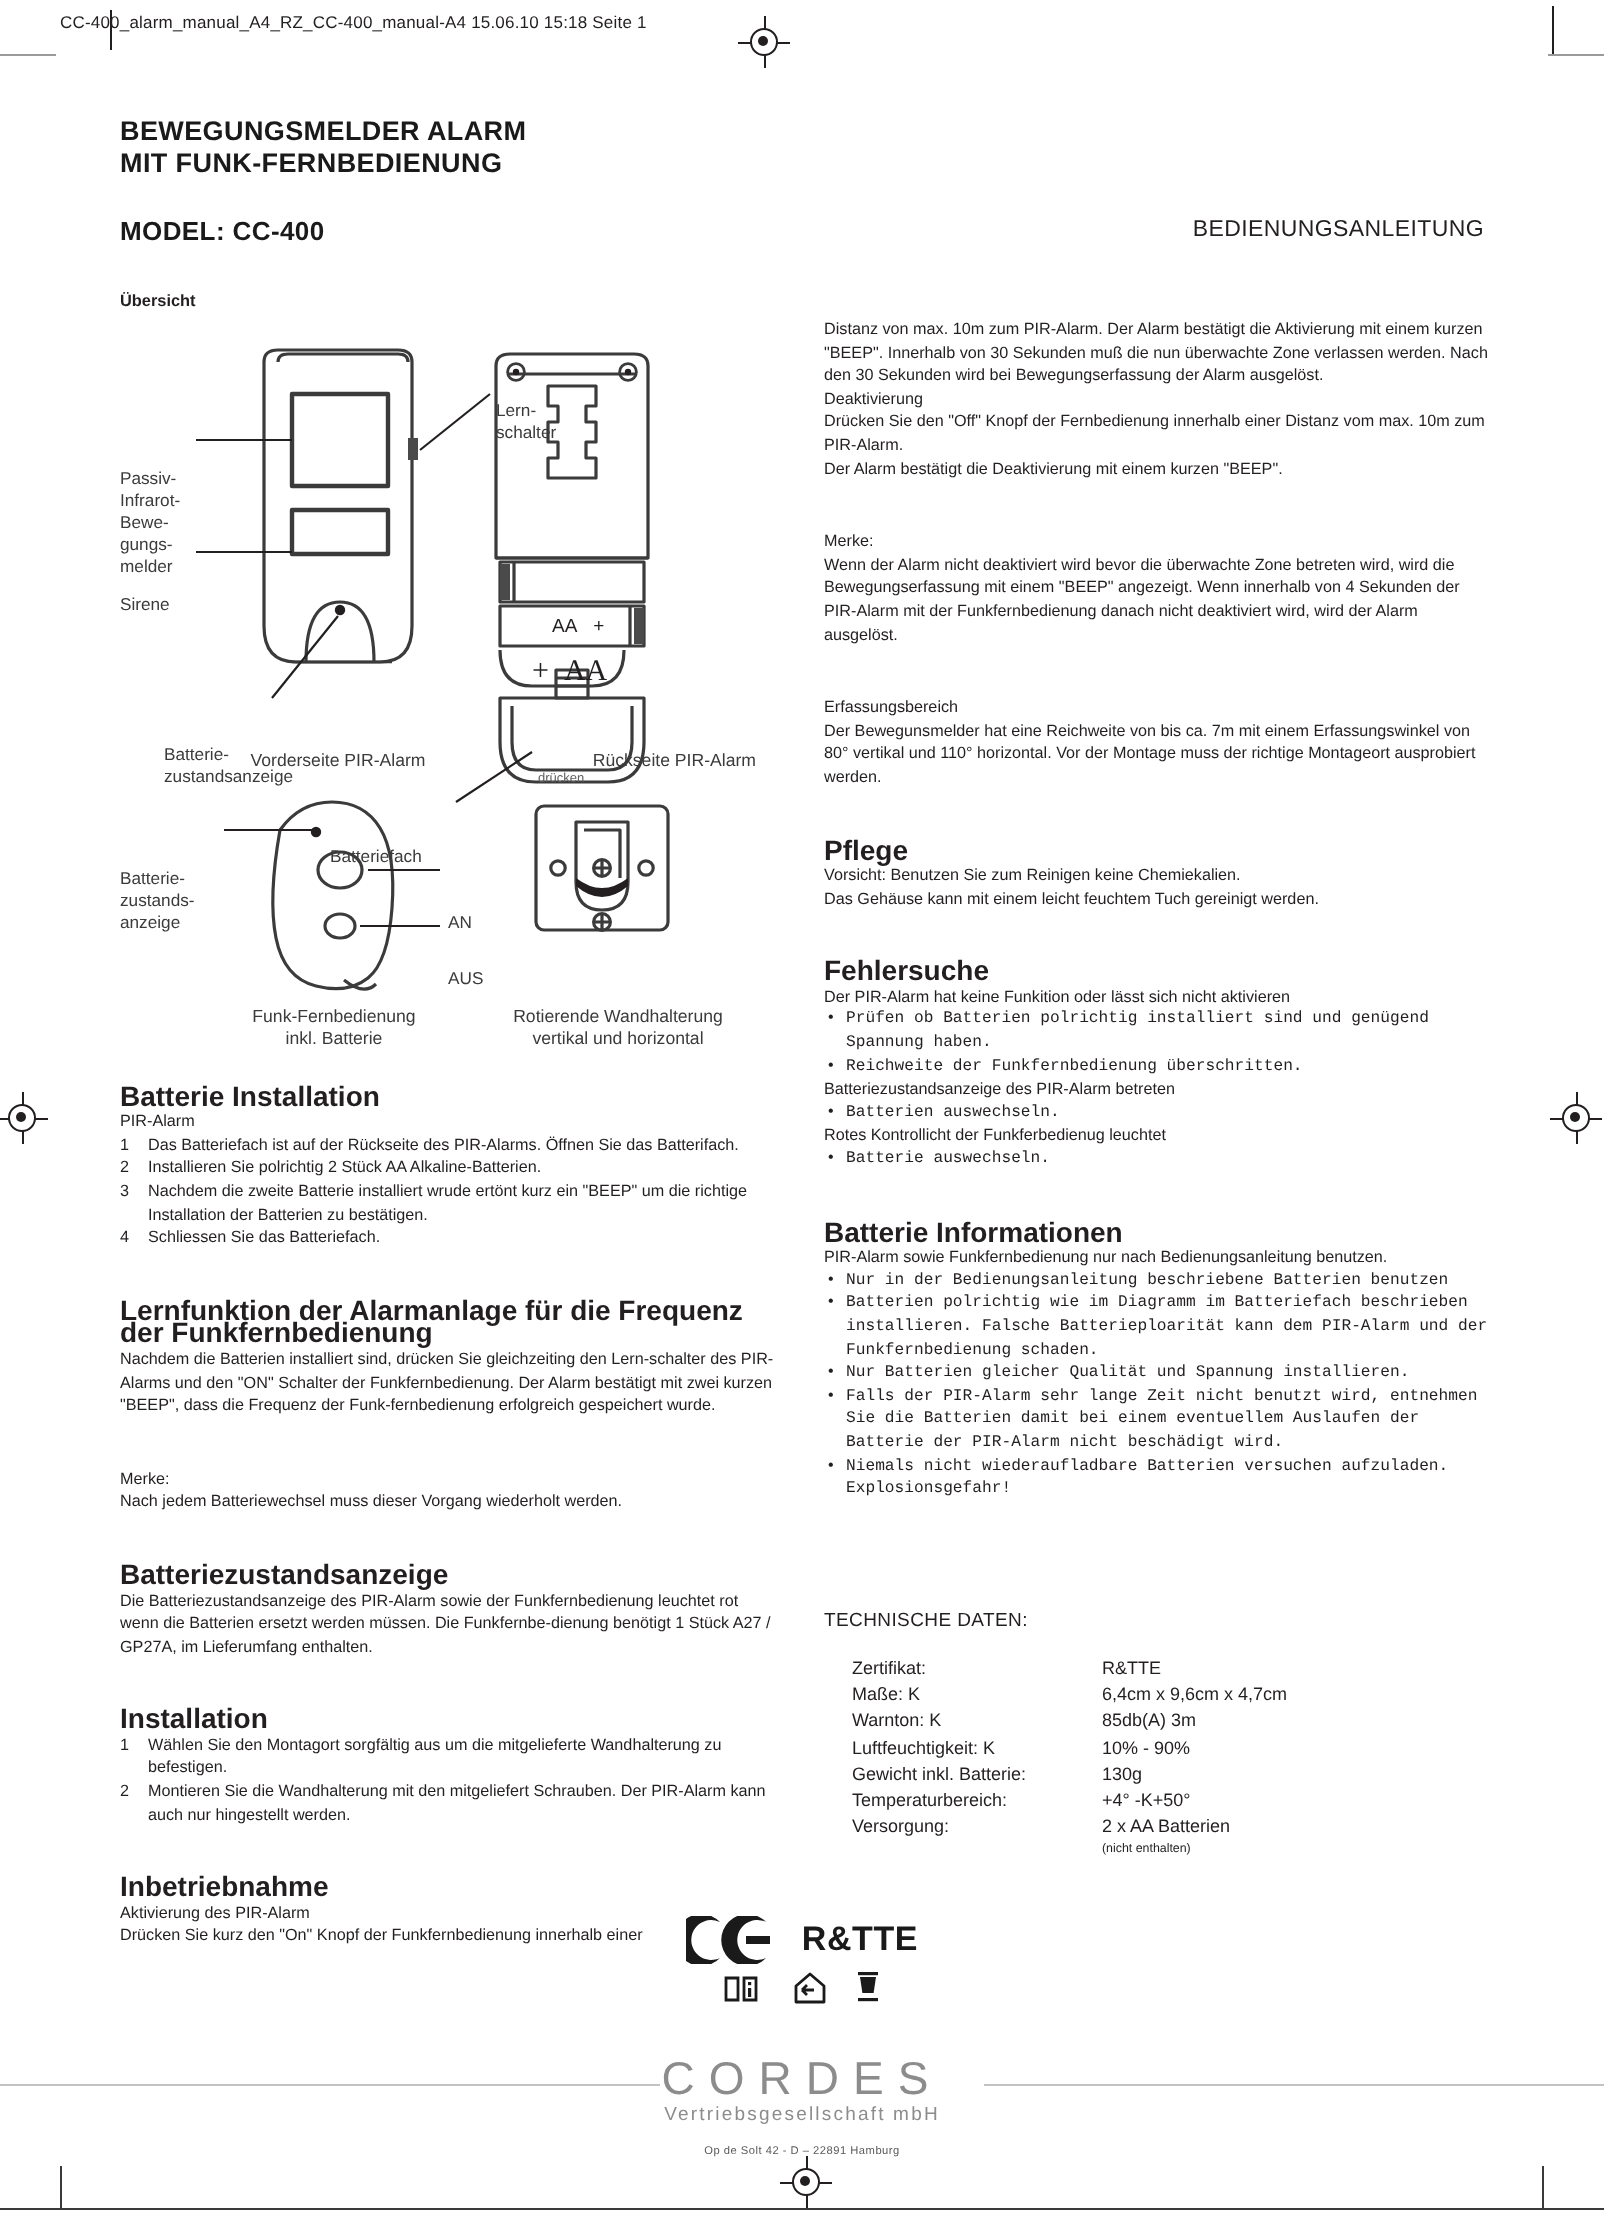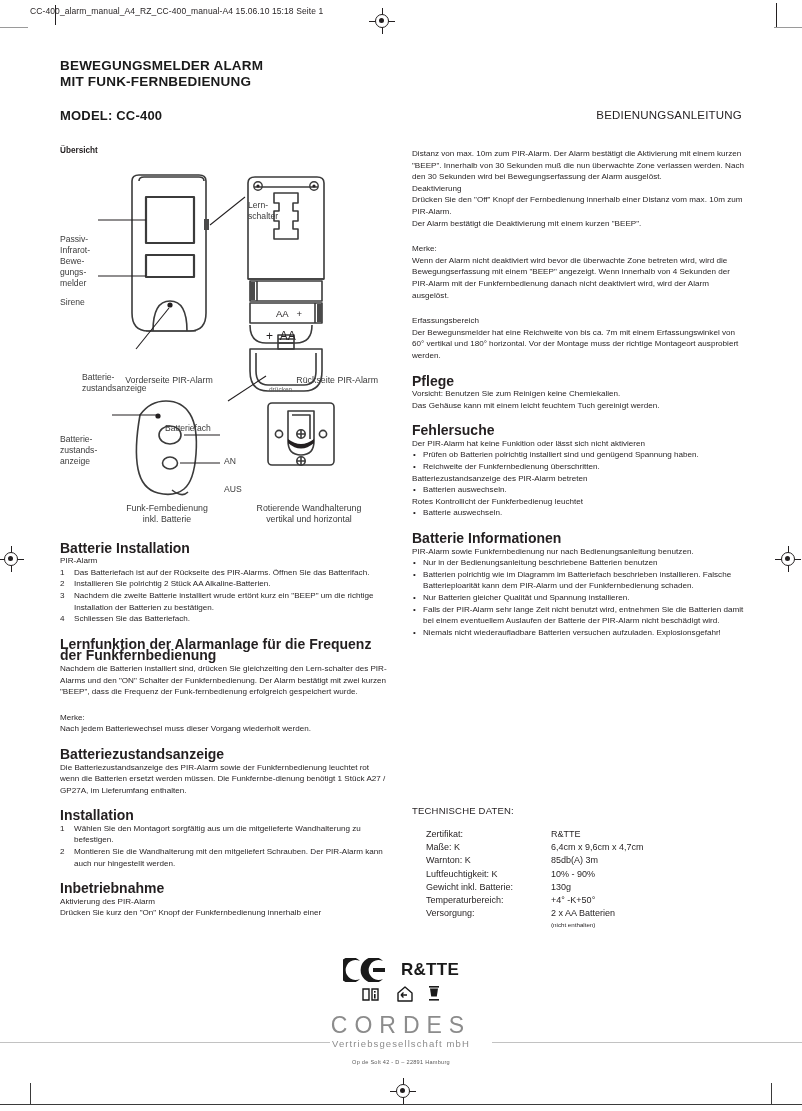--- a/index.html
+++ b/index.html
@@ -46,29 +46,29 @@
   .manual-label{
     position:absolute;right:60px;top:109px;
     font-size:11.5px;letter-spacing:.2px;color:#231f20;
   }
 
   
   .col{position:absolute;font-size:8.1px;line-height:11.6px;color:#231f20;}
   .col-left{left:60px;top:145px;width:330px;}
   .col-right{left:412px;top:145px;width:335px;}
 
-  .sec{margin:3px 0 0 0;}
+  .sec{margin:14px 0 0 0;}
   h3.hd{font-size:14px;font-weight:bold;margin:0 0 1px 0;line-height:11.6px;}
   p.tx{margin:0;line-height:11.6px;}
   .gap{height:11px;}
   ol.num{margin:0;padding:0;list-style:none;}
   ol.num li{position:relative;padding-left:14px;line-height:11.6px;}
   ol.num li .n{position:absolute;left:0;top:0;}
   ul.bul{margin:0;padding:0;list-style:none;}
-  ul.bul li{position:relative;padding-left:11px;line-height:11.6px;}
+  ul.bul li{position:relative;padding-left:11px;line-height:11.6px;font-family:Liberation Mono, monospace;}
   ul.bul li:before{content:"\2022";position:absolute;left:1px;top:0;font-size:8px;}
 
   
   .ovr-head{font-size:8.2px;font-weight:bold;margin:0 0 6px 0;}
   .figwrap{position:relative;width:330px;height:370px;}
   .figlabel{position:absolute;font-size:8.6px;color:#3b3b3b;line-height:11px;white-space:nowrap;margin-top:27px;}
   .figcap{position:absolute;font-size:8.8px;color:#3b3b3b;line-height:11.5px;text-align:center;}
 
   
   .tech{position:absolute;left:412px;top:805px;width:335px;}
@@ -77,21 +77,21 @@
   .tech-key{width:125px;padding-left:14px;}
   .tech-val{flex:1;}
   .tech-note{font-size:6.2px;padding-left:139px;line-height:9px;margin-top:0px;}
 
   
   .footer{position:absolute;left:0;top:958px;width:802px;text-align:center;}
   .ce-line{display:flex;justify-content:center;align-items:center;gap:12px;}
   .ce-mark{display:block;}
   .rtte{font-weight:bold;font-size:17px;letter-spacing:.3px;color:#1a1a1a;}
   .icon-row{display:flex;justify-content:center;align-items:center;gap:12px;margin-top:3px;}
-  .brand{margin-top:10px;}
+  .brand{margin-top:24px;}
   .brand-name{font-size:23px;letter-spacing:7px;color:#8c8c8c;font-weight:normal;line-height:24px;}
   .brand-sub{font-size:9.5px;letter-spacing:1.1px;color:#8c8c8c;line-height:12px;margin-top:1px;}
   .brand-addr{font-size:5.6px;letter-spacing:.25px;color:#5a5a5a;margin-top:9px;}
   .footer-rule{position:absolute;left:0;top:1042px;width:330px;height:1px;background:#c2c2c2;}
   .footer-rule2{position:absolute;right:0;top:1042px;width:310px;height:1px;background:#c2c2c2;}
 </style>
 </head>
 <body>
 
 <div class="page">
@@ -222,21 +222,21 @@
         </g>
       </svg>
 
       
       <div class="figlabel" style="left:0px;top:44px;">Passiv-<br>Infrarot-<br>Bewe-<br>gungs-<br>melder</div>
       <div class="figlabel" style="left:0px;top:107px;">Sirene</div>
       <div class="figlabel" style="left:22px;top:182px;">Batterie-<br>zustandsanzeige</div>
       <div class="figlabel" style="left:188px;top:10px;">Lern-<br>schalter</div>
       <div class="figlabel" style="left:105px;top:233px;">Batteriefach</div>
       <div class="figlabel" style="left:216px;top:118px;font-size:9.5px;color:#231f20;">AA&nbsp;&nbsp;&nbsp;+</div>
-      <div class="figlabel" style="left:206px;top:141px;font-size:12px;color:#231f20;">+&nbsp;&nbsp;AA</div>
+      <div class="figlabel" style="left:206px;top:141px;font-size:15px;color:#231f20;font-family:Liberation Serif, serif;">+&nbsp;&nbsp;AA</div>
       <div class="figlabel" style="left:209px;top:194px;font-size:6.5px;color:#5f5f5f;">drücken</div>
 
       <div class="figlabel" style="left:0px;top:244px;">Batterie-<br>zustands-<br>anzeige</div>
       <div class="figlabel" style="left:164px;top:266px;">AN</div>
       <div class="figlabel" style="left:164px;top:294px;">AUS</div>
 
       <div class="figcap" style="left:34px;top:212px;width:150px;">Vorderseite PIR-Alarm</div>
       <div class="figcap" style="left:168px;top:212px;width:150px;text-align:right;">Rückseite PIR-Alarm</div>
       <div class="figcap" style="left:32px;top:340px;width:150px;">Funk-Fernbedienung<br>inkl. Batterie</div>
       <div class="figcap" style="left:168px;top:340px;width:162px;">Rotierende Wandhalterung<br>vertikal und horizontal</div>
@@ -299,21 +299,21 @@
 
     <div class="gap"></div>
     <div class="sec">
       <p class="tx">Merke:</p>
       <p class="tx">Wenn der Alarm nicht deaktiviert wird bevor die überwachte Zone betreten wird, wird die Bewegungserfassung mit einem "BEEP" angezeigt. Wenn innerhalb von 4 Sekunden der PIR-Alarm mit der Funkfernbedienung danach nicht deaktiviert wird, wird der Alarm ausgelöst.</p>
     </div>
 
     <div class="gap"></div>
     <div class="sec">
       <p class="tx">Erfassungsbereich</p>
-      <p class="tx">Der Bewegunsmelder hat eine Reichweite von bis ca. 7m mit einem Erfassungswinkel von 60° vertikal und 180° horizontal. Vor der Montage muss der richtige Montageort ausprobiert werden.</p>
+      <p class="tx">Der Bewegunsmelder hat eine Reichweite von bis ca. 7m mit einem Erfassungswinkel von 80° vertikal und 110° horizontal. Vor der Montage muss der richtige Montageort ausprobiert werden.</p>
     </div>
 
     <div class="gap"></div>
     <div class="sec">
       <h3 class="hd">Pflege</h3>
       <p class="tx">Vorsicht: Benutzen Sie zum Reinigen keine Chemiekalien.</p>
       <p class="tx">Das Gehäuse kann mit einem leicht feuchtem Tuch gereinigt werden.</p>
     </div>
 
     <div class="gap"></div>

